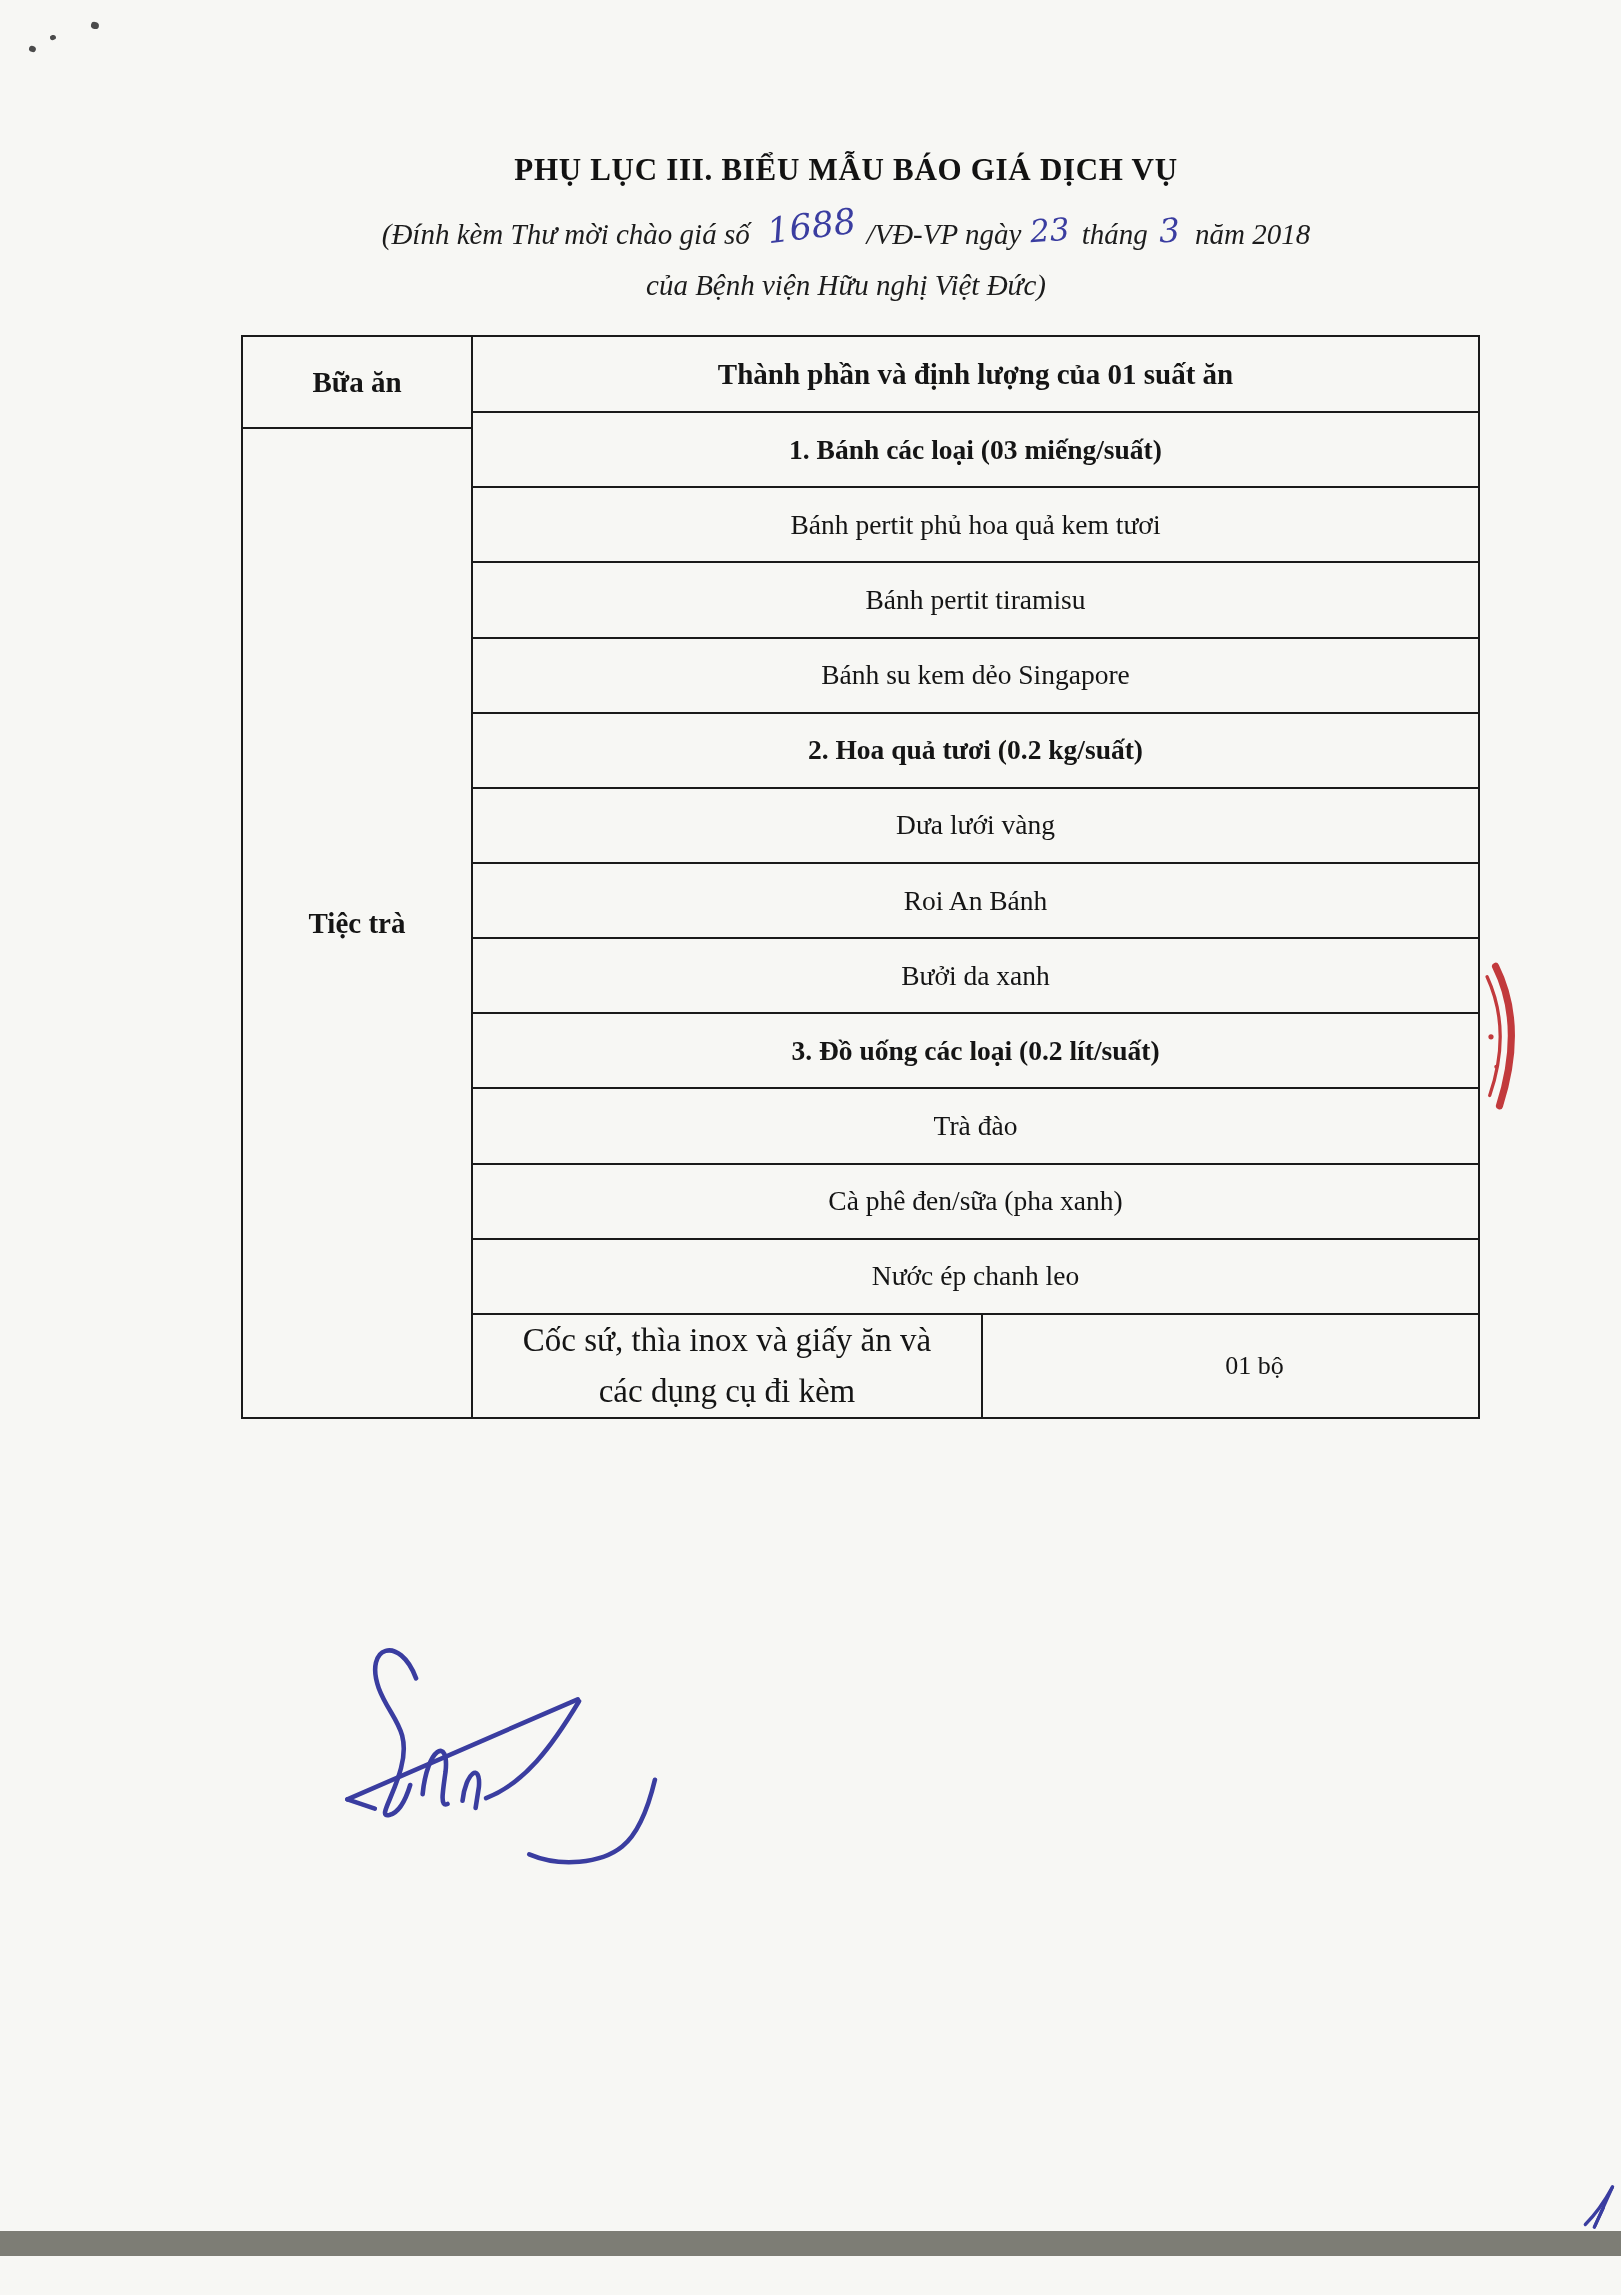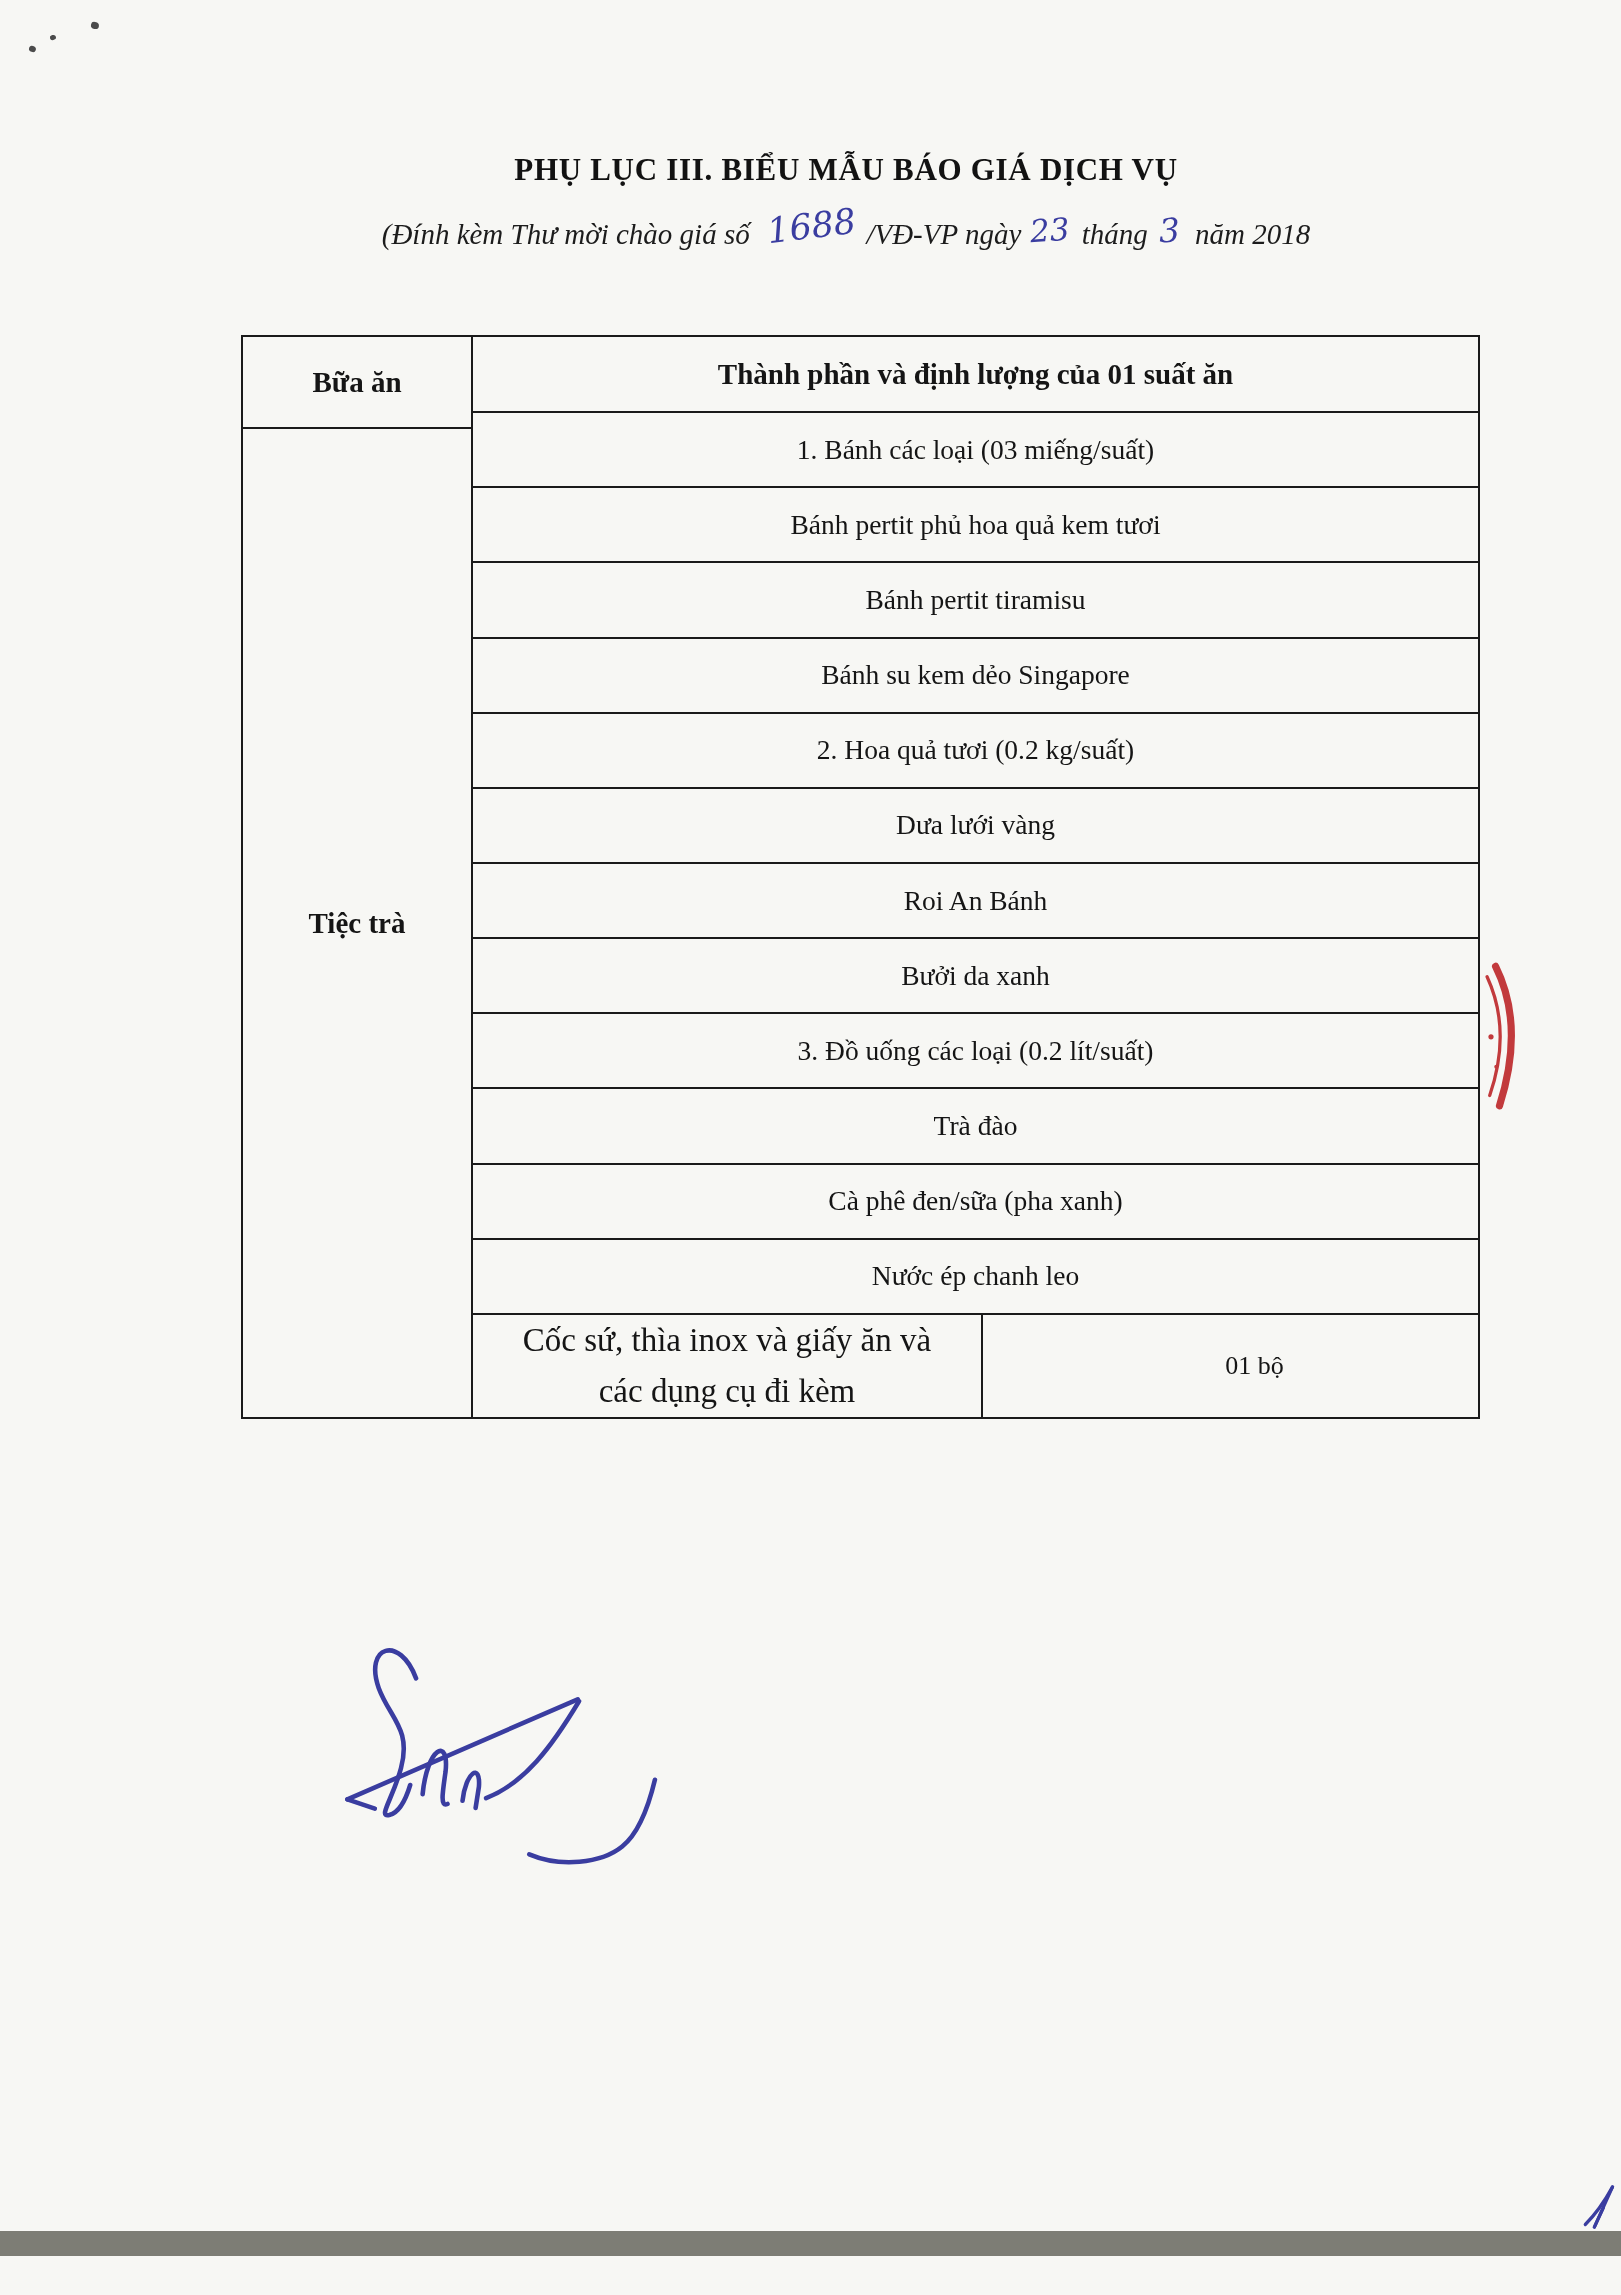--- a/index.html
+++ b/index.html
@@ -68,21 +68,21 @@
     height:76px;
     display:flex; align-items:center; justify-content:center;
     font-weight:bold; font-size:29px;
   }
   .comp-row {
     height:77px;
     border-top:2px solid #1a1a1a;
     display:flex; align-items:center; justify-content:center;
     font-size:27.5px;
   }
-  .comp-row.bold { font-weight:normal; }
+  .comp-row.bold { font-weight:bold; }
   .footer-row {
     flex:1;
     border-top:2px solid #1a1a1a;
     display:flex;
   }
   .footer-left {
     width:510px;
     border-right:2px solid #1a1a1a;
     display:flex; flex-direction:column; align-items:center; justify-content:center;
     text-align:center; font-size:33px; line-height:1.55;
@@ -107,20 +107,21 @@
   <h1 class="doc-title">PHỤ LỤC III. BIỂU MẪU BÁO GIÁ DỊCH VỤ</h1>
   <div class="doc-subtitle">
     <span>(Đính kèm Thư mời chào giá số</span>
     <span class="hand hand-number">1688</span>
     <span>/VĐ-VP ngày</span>
     <span class="hand hand-day">23</span>
     <span>tháng</span>
     <span class="hand hand-month">3</span>
     <span>năm 2018</span>
   </div>
+  <div class="doc-subtitle-l2">của Bệnh viện Hữu nghị Việt Đức)</div>
 </div>
 
 <div class="quote-table">
   <div class="col-meal">
     <div class="meal-header">Bữa ăn</div>
     <div class="meal-name">Tiệc trà</div>
   </div>
   <div class="col-comp">
     <div class="comp-header">Thành phần và định lượng của 01 suất ăn</div>
     <div class="comp-row bold">1. Bánh các loại (03 miếng/suất)</div>

